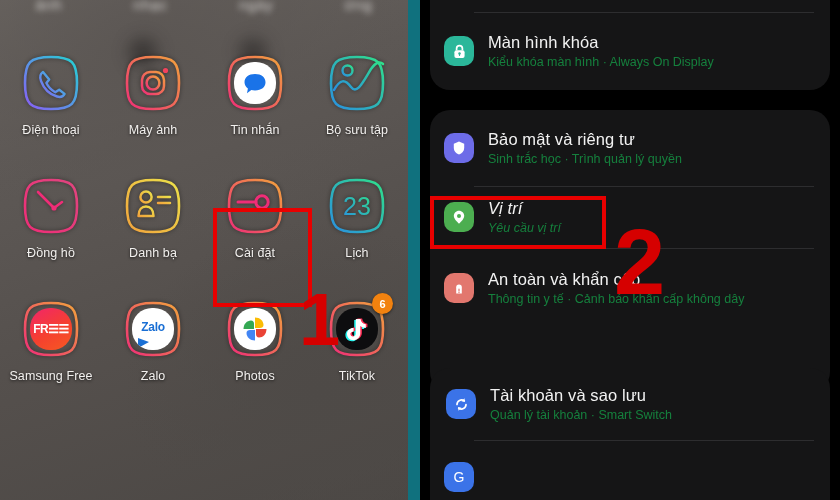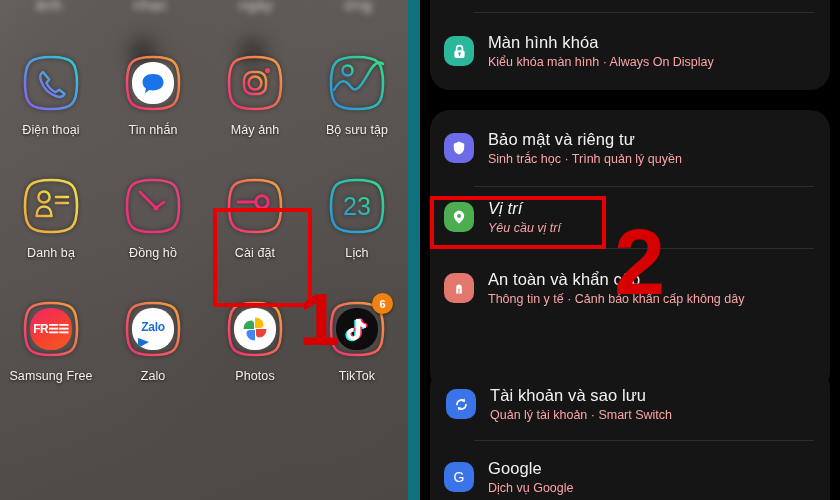--- a/index.html
+++ b/index.html
@@ -67,21 +67,21 @@
   .divider{ width:12px; height:500px; background:#10717e; flex:0 0 12px; }
 
   
   .settings{ position:relative; width:420px; height:500px; background:#000; overflow:hidden; }
   .card{ position:absolute; left:10px; width:400px; background:#151516; border-radius:20px; }
   .row{ display:flex; align-items:center; padding:0 0 0 14px; }
   .ricon{ flex:0 0 30px; width:30px; height:30px; border-radius:10px;
           display:flex; align-items:center; justify-content:center; margin-right:14px; }
   .rtxt{ flex:1; min-width:0; }
   .rtitle{ font-size:16.5px; color:#f2f2f2; line-height:1.25; letter-spacing:.1px; white-space:nowrap; }
-  .rsub{ font-size:12.5px; color:#fca5a5; line-height:1.3; margin-top:2px; white-space:nowrap; }
+  .rsub{ font-size:12.5px; color:#15803d; line-height:1.3; margin-top:2px; white-space:nowrap; }
   .sep{ position:absolute; left:44px; width:340px; height:1px; background:#2d2d2f; }
 
   
   .redbox{ position:absolute; border:4px solid #e80000; pointer-events:none; }
   .rednum{ position:absolute; color:#d60000; font-weight:bold; line-height:1;
            font-family:"Liberation Sans",sans-serif; pointer-events:none; }
 </style>
 </head>
 <body>
 
@@ -108,20 +108,40 @@
                     <stop offset="1" stop-color="#22d3d3"></stop>
                   </linearGradient>
                 </defs>
             <path d="M31 5 C52 5 57 10 57 31 C57 52 52 57 31 57 C10 57 5 52 5 31 C5 10 10 5 31 5Z" fill="none" stroke="url(#gA)" stroke-width="2.6"></path>
             <path d="M23 20 c-3 2 -3.5 5 -2 9 c2.8 7.5 9 13.5 16 15.5 c3.6 1 6.2 .2 7.6-2.6
                      l-5.4-4.2 l-4 2.6 c-3.6-2-7-5.4-8.8-9.2 l2.8-3.6 Z" fill="none" stroke="url(#gA)" stroke-width="2.4" stroke-linejoin="round"></path>
           </svg>
             </div>
         </div>
         <div class="lbl">Điện thoại</div>
+      </div>
+
+      <div class="cell">
+        <div class="ic">
+          <div class="sq">
+              <svg viewBox="0 0 62 62">
+            <defs>
+                  <linearGradient id="gC" x1="0" y1="1" x2="1" y2="0">
+              <stop offset="0" stop-color="#ef2d77"></stop>
+                    <stop offset="1" stop-color="#f2a33c"></stop>
+                  </linearGradient>
+                </defs>
+            <path d="M31 5 C52 5 57 10 57 31 C57 52 52 57 31 57 C10 57 5 52 5 31 C5 10 10 5 31 5Z" fill="none" stroke="url(#gC)" stroke-width="2.6"></path>
+            <rect x="20" y="20" width="22" height="22" rx="8" fill="none" stroke="url(#gC)" stroke-width="2.5"></rect>
+            <circle cx="31" cy="31" r="6.4" fill="none" stroke="url(#gC)" stroke-width="2.5"></circle>
+            <circle cx="43.5" cy="18.5" r="2.6" fill="#f2435c"></circle>
+          </svg>
+            </div>
+        </div>
+        <div class="lbl">Máy ảnh</div>
       </div>
 
       <div class="cell">
         <div class="ic">
           <div class="sq">
               <svg viewBox="0 0 62 62">
             <defs>
                   <linearGradient id="gB" x1="0" y1="1" x2="1" y2="0">
               <stop offset="0" stop-color="#ef2d77"></stop>
                     <stop offset="1" stop-color="#f2a33c"></stop>
@@ -139,92 +159,72 @@
           </div>
         </div>
         <div class="lbl">Tin nhắn</div>
       </div>
 
       <div class="cell">
         <div class="ic">
           <div class="sq">
               <svg viewBox="0 0 62 62">
             <defs>
-                  <linearGradient id="gC" x1="0" y1="1" x2="1" y2="0">
-              <stop offset="0" stop-color="#ef2d77"></stop>
-                    <stop offset="1" stop-color="#f2a33c"></stop>
-                  </linearGradient>
-                </defs>
-            <path d="M31 5 C52 5 57 10 57 31 C57 52 52 57 31 57 C10 57 5 52 5 31 C5 10 10 5 31 5Z" fill="none" stroke="url(#gC)" stroke-width="2.6"></path>
-            <rect x="20" y="20" width="22" height="22" rx="8" fill="none" stroke="url(#gC)" stroke-width="2.5"></rect>
-            <circle cx="31" cy="31" r="6.4" fill="none" stroke="url(#gC)" stroke-width="2.5"></circle>
-            <circle cx="43.5" cy="18.5" r="2.6" fill="#f2435c"></circle>
-          </svg>
-            </div>
-        </div>
-        <div class="lbl">Máy ảnh</div>
-      </div>
-
-      <div class="cell">
-        <div class="ic">
-          <div class="sq">
-              <svg viewBox="0 0 62 62">
-            <defs>
                   <linearGradient id="gD" x1="0" y1="1" x2="1" y2="0">
               <stop offset="0" stop-color="#2a8fe0"></stop>
                     <stop offset="1" stop-color="#2fe08a"></stop>
                   </linearGradient>
                 </defs>
             <path d="M31 5 C52 5 57 10 57 31 C57 52 52 57 31 57 C10 57 5 52 5 31 C5 10 10 5 31 5Z" fill="none" stroke="url(#gD)" stroke-width="2.6"></path>
             <circle cx="21.5" cy="18.5" r="5" fill="none" stroke="url(#gD)" stroke-width="2.4"></circle>
             <path d="M8 38 C14 27 19 27 25 35 C31 43 37 30 45 17 C50 10 54 9 57 12" fill="none" stroke="url(#gD)" stroke-width="2.5" stroke-linecap="round"></path>
           </svg>
             </div>
         </div>
         <div class="lbl">Bộ sưu tập</div>
+      </div>
+
+      <div class="cell">
+        <div class="ic">
+          <div class="sq">
+              <svg viewBox="0 0 62 62">
+            <defs>
+                  <linearGradient id="gE" x1="0" y1="1" x2="1" y2="0">
+              <stop offset="0" stop-color="#ef2d77"></stop>
+                    <stop offset="1" stop-color="#e0457f"></stop>
+                  </linearGradient>
+                </defs>
+            <path d="M31 5 C52 5 57 10 57 31 C57 52 52 57 31 57 C10 57 5 52 5 31 C5 10 10 5 31 5Z" fill="none" stroke="url(#gE)" stroke-width="2.6"></path>
+            <path d="M18 17 L34 33" stroke="#ef2d77" stroke-width="2.6" stroke-linecap="round"></path>
+            <path d="M34 33 L42 27" stroke="#ef2d77" stroke-width="2.6" stroke-linecap="round"></path>
+            <circle cx="34" cy="33" r="2.6" fill="#ef2d77"></circle>
+          </svg>
+            </div>
+        </div>
+        <div class="lbl">Đồng hồ</div>
       </div>
 
       <div class="cell">
         <div class="ic">
           <div class="sq">
               <svg viewBox="0 0 62 62">
             <defs>
                   <linearGradient id="gF" x1="0" y1="1" x2="1" y2="0">
               <stop offset="0" stop-color="#f2a33c"></stop>
                     <stop offset="1" stop-color="#ece14a"></stop>
                   </linearGradient>
                 </defs>
             <path d="M31 5 C52 5 57 10 57 31 C57 52 52 57 31 57 C10 57 5 52 5 31 C5 10 10 5 31 5Z" fill="none" stroke="url(#gF)" stroke-width="2.6"></path>
             <circle cx="24" cy="22" r="5.6" fill="none" stroke="url(#gF)" stroke-width="2.5"></circle>
             <path d="M16.5 41 C16.5 34.5 20 31.5 24 31.5 C28 31.5 31.5 34.5 31.5 41Z" fill="none" stroke="url(#gF)" stroke-width="2.5" stroke-linejoin="round"></path>
             <path d="M36 22 H48 M36 28 H48" stroke="url(#gF)" stroke-width="2.5" stroke-linecap="round"></path>
           </svg>
             </div>
         </div>
         <div class="lbl">Danh bạ</div>
-      </div>
-
-      <div class="cell">
-        <div class="ic">
-          <div class="sq">
-              <svg viewBox="0 0 62 62">
-            <defs>
-                  <linearGradient id="gE" x1="0" y1="1" x2="1" y2="0">
-              <stop offset="0" stop-color="#ef2d77"></stop>
-                    <stop offset="1" stop-color="#e0457f"></stop>
-                  </linearGradient>
-                </defs>
-            <path d="M31 5 C52 5 57 10 57 31 C57 52 52 57 31 57 C10 57 5 52 5 31 C5 10 10 5 31 5Z" fill="none" stroke="url(#gE)" stroke-width="2.6"></path>
-            <path d="M18 17 L34 33" stroke="#ef2d77" stroke-width="2.6" stroke-linecap="round"></path>
-            <path d="M34 33 L42 27" stroke="#ef2d77" stroke-width="2.6" stroke-linecap="round"></path>
-            <circle cx="34" cy="33" r="2.6" fill="#ef2d77"></circle>
-          </svg>
-            </div>
-        </div>
-        <div class="lbl">Đồng hồ</div>
       </div>
 
       <div class="cell">
         <div class="ic">
           <div class="sq">
               <svg viewBox="0 0 62 62">
             <defs>
                   <linearGradient id="gG" x1="0" y1="1" x2="1" y2="0">
               <stop offset="0" stop-color="#ef2d77"></stop>
                     <stop offset="1" stop-color="#f2a33c"></stop>
@@ -448,24 +448,20 @@
       </div>
 
       <div class="sep" style="top:72px;"></div>
 
       <div class="row" style="height:74px;">
         <div class="ricon" style="background:#3b73e8;">
           <svg width="18" height="18" viewBox="0 0 18 18">
             <text x="9" y="13.6" text-anchor="middle" font-size="14" font-family="Liberation Sans, sans-serif" fill="#fff">G</text>
           </svg>
         </div>
-        <div class="rtxt">
-          <div class="rtitle">Google</div>
-          <div class="rsub">Dịch vụ Google</div>
-        </div>
       </div>
     </div>
 
     <div class="redbox" style="left: 10px; top: 196px; width: 176px; height: 53px; border-color: rgb(232, 0, 0);"></div>
     <div class="rednum" style="left: 194px; top: 216px; font-size: 92px; color: rgb(214, 0, 0);">2</div>
   </div>
 
 </div>
 
 </body></html>

